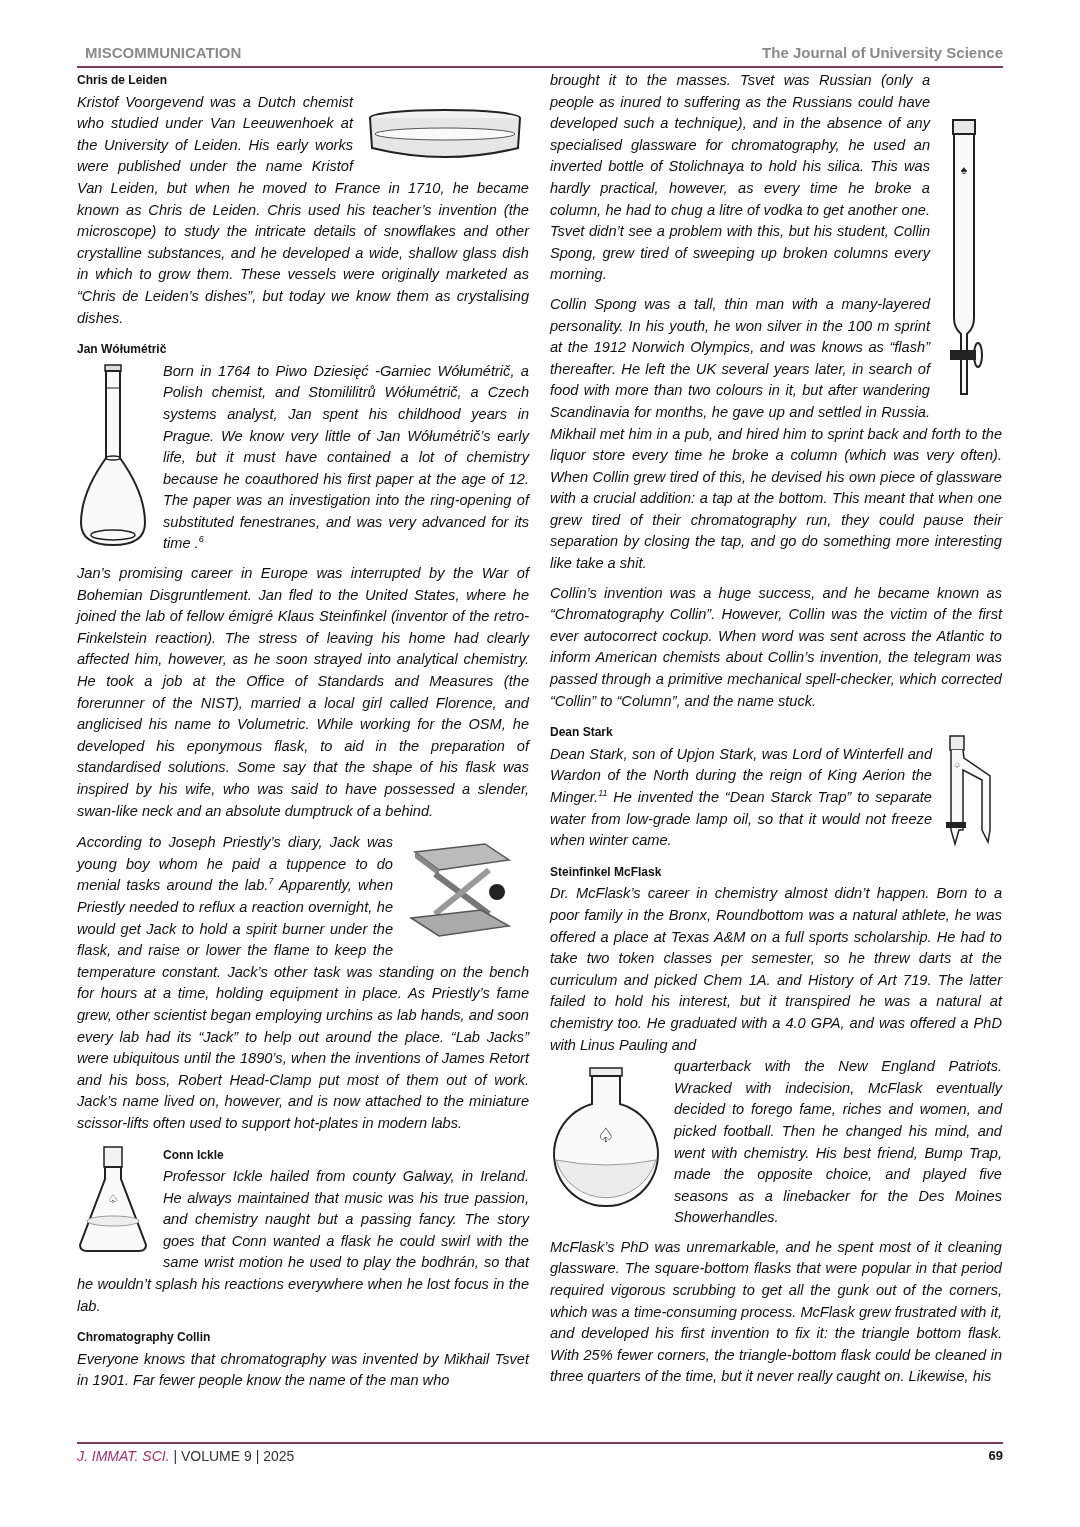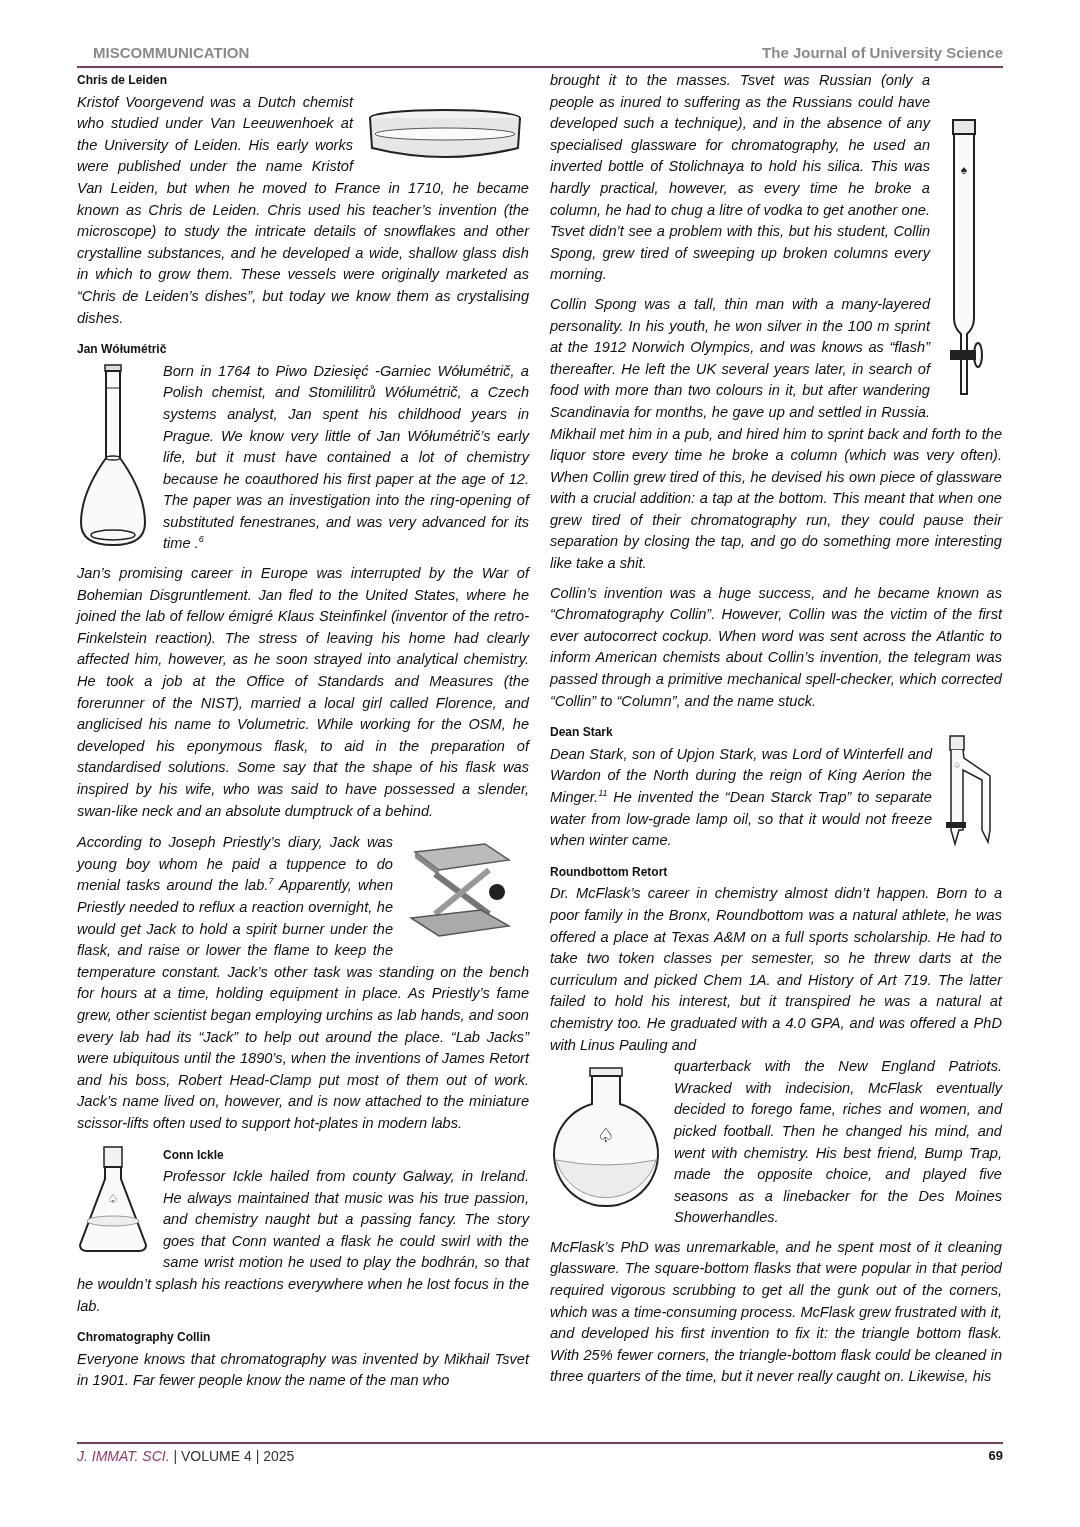--- a/index.html
+++ b/index.html
@@ -2,21 +2,21 @@
 <html><head>
 <meta charset="utf-8">
 <style>
   html, body { margin: 0; padding: 0; background: #ffffff; }
   body { width: 1080px; height: 1527px; position: relative; overflow: hidden;
          font-family: "Liberation Sans", "DejaVu Sans", sans-serif; color: #111; }
   .running-head { position: absolute; left: 77px; right: 77px; top: 42px; height: 24px;
          border-bottom: 2px solid #7a3b60; }
   .running-head .left, .running-head .right { position: absolute; top: 2px;
          font-weight: bold; font-size: 15px; color: #8a8a8a; }
-  .running-head .left { left: 16px; }
+  .running-head .left { left: 8px; }
   .running-head .right { right: 0; }
   .col { position: absolute; top: 70px; width: 452px; font-size: 14.6px; line-height: 21.6px; text-align: justify; }
   .col.left { left: 77px; }
   .col.right { left: 550px; }
   h3 { margin: 0; font-size: 12px; font-weight: bold; line-height: 21.6px; }
   p { margin: 0 0 8px 0; font-style: italic; }
   .sec { margin-bottom: 10px; }
   .fig { display: block; }
   .fl-r { float: right; margin: 4px 0 2px 12px; }
   .fl-l { float: left; margin: 2px 14px 2px 0; }
@@ -108,36 +108,36 @@
     <svg class="fig fl-r" width="50" height="115" viewBox="0 0 50 115" style="margin-top:-10px;margin-right:8px;">
       <rect x="6" y="2" width="14" height="14" fill="#eee" stroke="#222" stroke-width="1.5"></rect>
       <path d="M7 16 L7 96 L11 110 L15 96 L19 96 L19 36 L38 46 L38 96 L44 108 L46 96 L46 42 L20 24 L19 16" fill="#fafafa" stroke="#222" stroke-width="1.5"></path>
       <text x="13" y="34" text-anchor="middle" font-size="8" fill="#222">♤</text>
       <rect x="2" y="88" width="20" height="6" fill="#222"></rect>
     </svg>
     <p><span>Dean Stark, son of Upjon Stark, was Lord of Winterfell and Wardon of the North during the reign of King Aerion the Minger.</span><sup>11</sup><span> He invented the “Dean Starck Trap” to separate water from low-grade lamp oil, so that it would not freeze when winter came.</span></p>
   </div>
 
   <div class="sec">
-    <h3>Roundbottom Retort</h3>
+    <h3>Steinfinkel McFlask</h3>
     <p style="margin-bottom:0;">Dr. McFlask’s career in chemistry almost didn’t happen. Born to a poor family in the Bronx, Roundbottom was a natural athlete, he was offered a place at Texas A&amp;M on a full sports scholarship. He had to take two token classes per semester, so he threw darts at the curriculum and picked Chem 1A. and History of Art 719. The latter failed to hold his interest, but it transpired he was a natural at chemistry too. He graduated with a 4.0 GPA, and was offered a PhD with Linus Pauling and</p>
     <svg class="fig fl-l" width="112" height="150" viewBox="0 0 112 150" style="margin-top:8px;margin-right:12px;">
       <rect x="40" y="4" width="32" height="8" fill="#eee" stroke="#222" stroke-width="1.5"></rect>
       <path d="M42 12 L42 40 A52 52 0 1 0 70 40 L70 12 Z" fill="#fafafa" stroke="#222" stroke-width="2"></path>
       <path d="M6 96 Q56 106 106 96 A52 52 0 0 1 6 96 Z" fill="#ececec" stroke="#999" stroke-width="1"></path>
       <text x="56" y="78" text-anchor="middle" font-size="20" fill="#222">♤</text>
     </svg>
     <p>quarterback with the New England Patriots. Wracked with indecision, McFlask eventually decided to forego fame, riches and women, and picked football. Then he changed his mind, and went with chemistry. His best friend, Bump Trap, made the opposite choice, and played five seasons as a linebacker for the Des Moines Showerhandles.</p>
     <div class="clear"></div>
     <p>McFlask’s PhD was unremarkable, and he spent most of it cleaning glassware. The square-bottom flasks that were popular in that period required vigorous scrubbing to get all the gunk out of the corners, which was a time-consuming process. McFlask grew frustrated with it, and developed his first invention to fix it: the triangle bottom flask. With 25% fewer corners, the triangle-bottom flask could be cleaned in three quarters of the time, but it never really caught on. Likewise, his</p>
   </div>
 </div>
 
 <div class="footer">
   <span class="journal">
     <span class="abbr">J. IMMAT. SCI.</span>
     <span>|</span>
-    <span>VOLUME 4</span>
+    <span>VOLUME 9</span>
     <span>|</span>
     <span>2025</span>
   </span>
   <span class="page-no">69</span>
 </div>
 
 </body></html>

